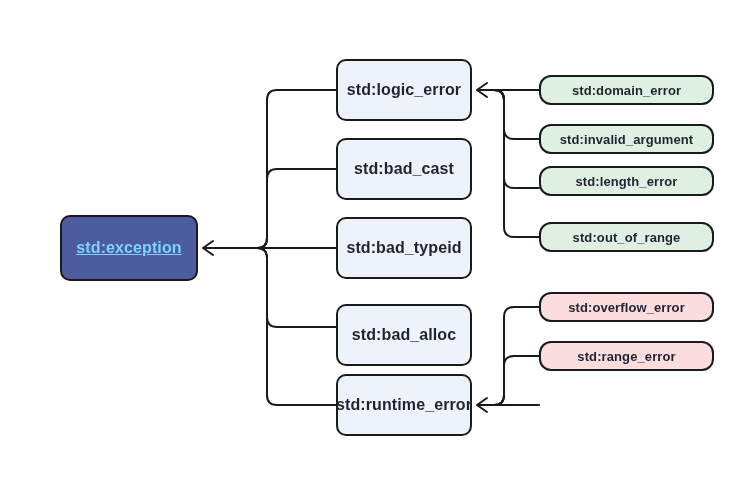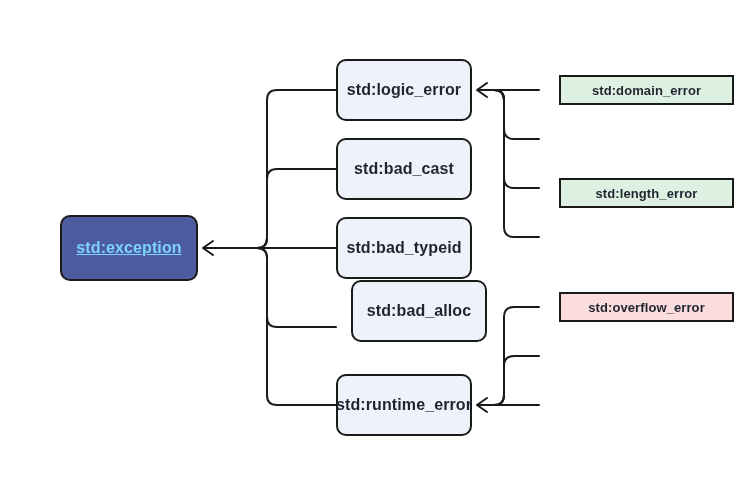--- a/index.html
+++ b/index.html
@@ -15,28 +15,28 @@
     background:#edf2fb;color:#1f2430;
     display:flex;align-items:center;justify-content:center;
     font-weight:bold;font-size:16px;letter-spacing:.1px;
     text-align:center;white-space:nowrap;
   }
   .mid{left:336px;width:136px;height:62px;}
   #n-exception{left:60px;top:215px;width:138px;height:66px;background:#4d5c9e;color:#7dd3fc;text-decoration:underline;}
   #n-logic{top:59px;}
   #n-badcast{top:138px;}
   #n-badtypeid{top:217px;}
-  #n-badalloc{top:280px;margin-left:15px;}
+  #n-badalloc{top:304px;}
   #n-runtime{top:374px;text-align:center;}
-  .child{left:539px;width:175px;height:30px;border-radius:0;font-size:13px;border-width:2px;margin-left:20px;}
+  .child{left:539px;width:175px;height:30px;border-radius:12px;font-size:13px;border-width:2px;}
   .child.green{background:#def0e2;}
   .child.pink{background:#fbdddd;text-align:center;}
   #n-domain{top:75px;}
   #n-invalid{top:124px;}
-  #n-length{top:178px;}
+  #n-length{top:166px;}
   #n-outofrange{top:222px;}
   #n-overflow{top:292px;}
   #n-range{top:341px;}
   #n-underflow{top:390px;}
 </style>
 </head>
 <body>
 
 <div id="canvas">
 
@@ -63,17 +63,20 @@
 
   <div class="node" id="n-exception">std:exception</div>
 
   <div class="node mid" id="n-logic">std:logic_error</div>
   <div class="node mid" id="n-badcast">std:bad_cast</div>
   <div class="node mid" id="n-badtypeid">std:bad_typeid</div>
   <div class="node mid" id="n-badalloc">std:bad_alloc</div>
   <div class="node mid" id="n-runtime">std:runtime_error</div>
 
   <div class="node child green" id="n-domain">std:domain_error</div>
+  <div class="node child green" id="n-invalid">std:invalid_argument</div>
   <div class="node child green" id="n-length">std:length_error</div>
+  <div class="node child green" id="n-outofrange">std:out_of_range</div>
 
   <div class="node child pink" id="n-overflow">std:overflow_error</div>
+  <div class="node child pink" id="n-range">std:range_error</div>
 
 </div>
 
 </body></html>

